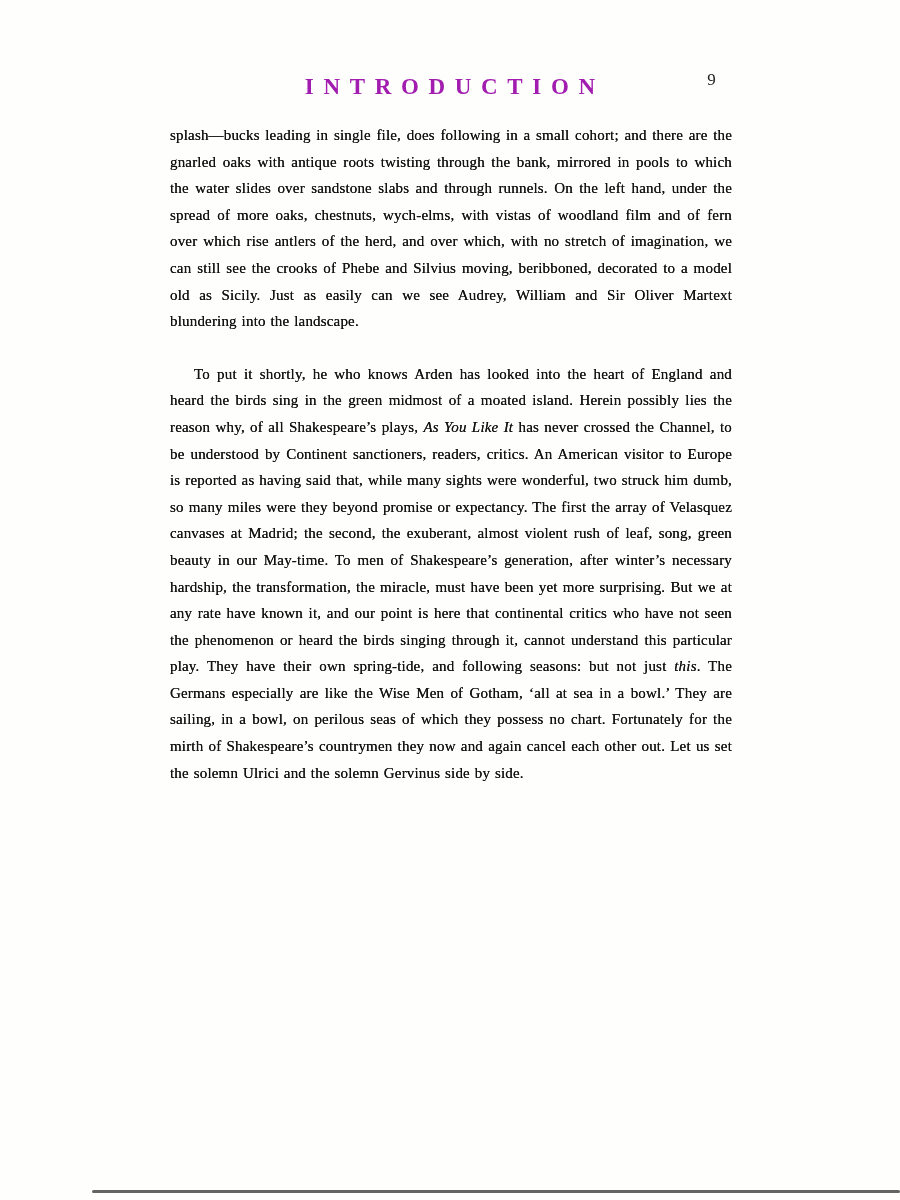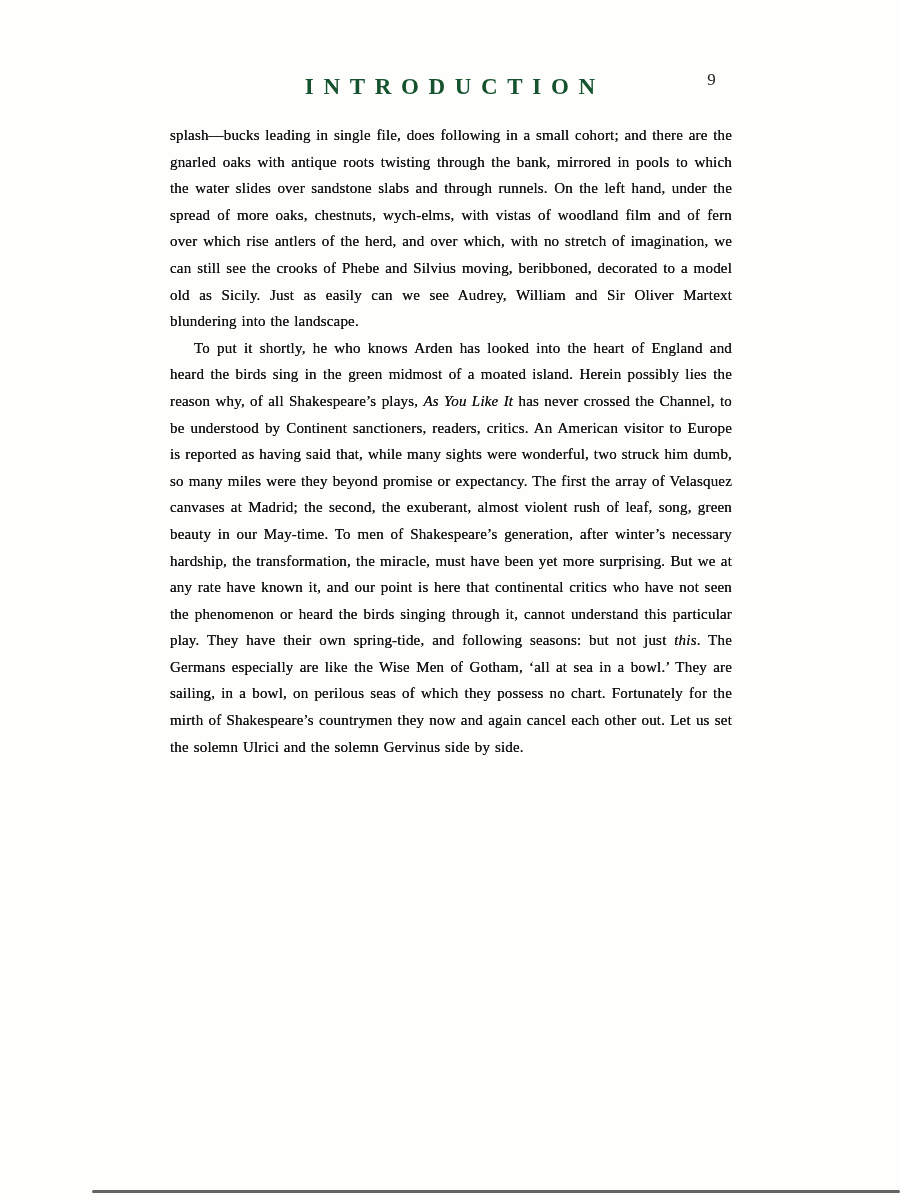--- a/index.html
+++ b/index.html
@@ -23,21 +23,21 @@
     width: 560px;
     height: 34px;
   }
   .title {
     display: block;
     text-align: center;
     font-size: 23px;
     font-weight: bold;
     letter-spacing: 0.42em;
     text-indent: 0.42em; 
-    color: #14532d;
+    color: #a21caf;
   }
   .pagenum {
     position: absolute;
     right: 14px;
     top: -4px;
     font-size: 17px;
     letter-spacing: 0.02em;
     color: #222;
   }
   .textblock {
@@ -50,20 +50,21 @@
     margin: 0;
     font-size: 15px;
     line-height: 26.6px;
     text-align: justify;
     letter-spacing: 0.012em;
     word-spacing: 0.06em;
     text-shadow: 0 0 0.45px currentColor; 
   }
   .textblock p.indent {
     text-indent: 24px;
+    margin-top: 26px;
   }
   .textblock i {
     font-style: italic;
   }
   .scan-edge {
     position: absolute;
     left: 92px;
     right: 0;
     bottom: 7px;
     height: 3px;

